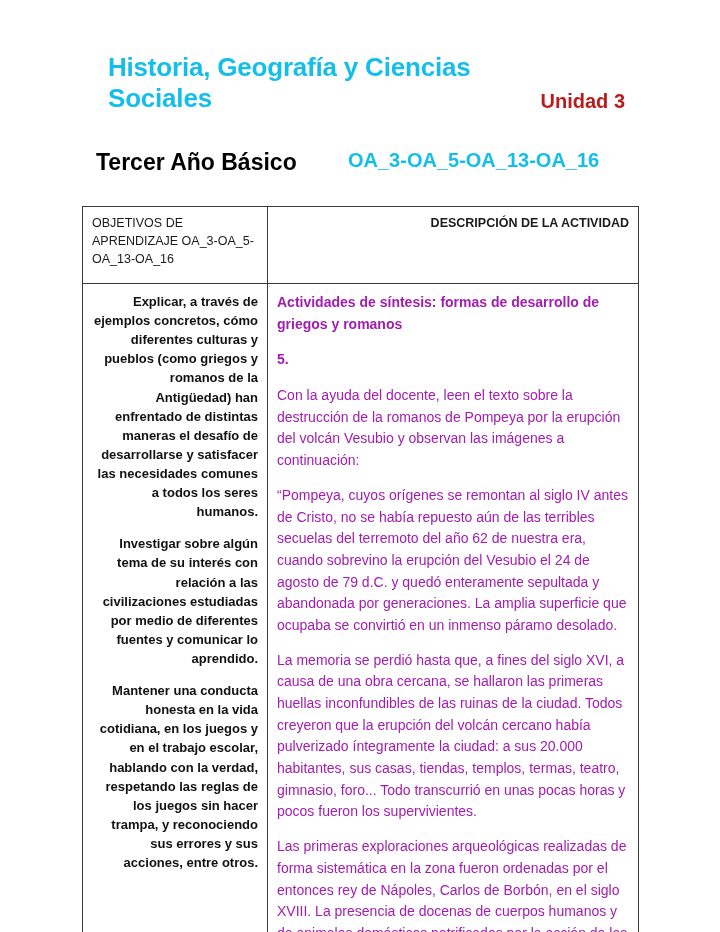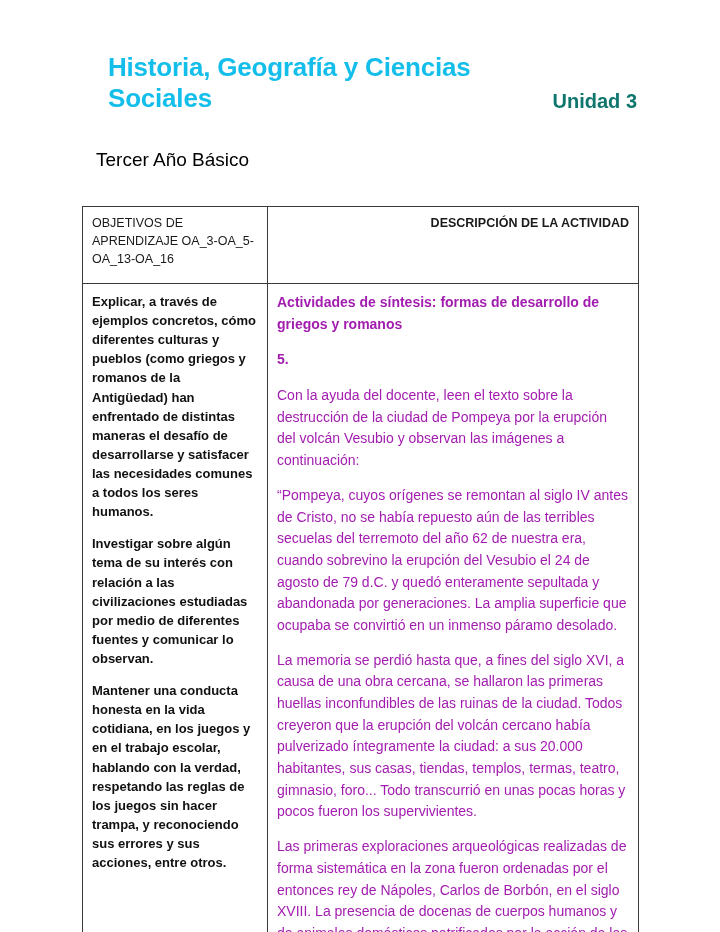--- a/index.html
+++ b/index.html
@@ -40,38 +40,38 @@
     margin: 12px;
     width: 420px;
   }
   .header-row2 {
     position: relative;
     height: 30px;
     margin-top: -2px;
   }
   .header-unidad {
     position: absolute;
-    right: 4px;
+    right: 16px;
     top: -33px;
     font-size: 20px;
     font-weight: bold;
-    color: #0f766e;
+    color: #b91c1c;
     white-space: nowrap;
   }
   .header-row3 {
     position: relative;
     height: 28px;
     margin-top: -4px;
   }
   .header-grade {
     position: absolute;
     left: 0;
     top: 0;
-    font-size: 19px;
-    font-weight: normal;
+    font-size: 23px;
+    font-weight: bold;
     color: #000000;
     white-space: nowrap;
     text-align: center;
   }
   .header-oa {
     position: absolute;
     left: 252px;
     top: 0;
     font-size: 20px;
     font-weight: bold;
@@ -127,20 +127,21 @@
 
   .td-left {
     font-size: 13px;
     font-weight: bold;
     line-height: 1.47;
     color: #111111;
     padding-top: 10px;
   }
   .td-left p {
     margin: 0 0 13px 0;
+    text-align: right;
   }
   .td-left p:last-child { margin-bottom: 0; }
 
   .td-right {
     font-size: 14px;
     line-height: 1.55;
     color: #a21caf;
     padding-top: 10px;
     padding-left: 11px;
     padding-right: 10px;
@@ -163,46 +164,47 @@
 
 <div class="page">
 
   <div class="header">
     <div class="header-main-title">Historia, Geografía y Ciencias Sociales</div>
     <div class="header-row2">
       <span class="header-unidad">Unidad 3</span>
     </div>
     <div class="header-row3">
       <span class="header-grade">Tercer Año Básico</span>
+      <span class="header-oa">OA_3-OA_5-OA_13-OA_16</span>
     </div>
   </div>
 
 
   <table class="act-table">
     <colgroup>
       <col class="col-left">
       <col class="col-right">
     </colgroup>
     <thead>
       <tr>
         <th class="th-left">OBJETIVOS DE APRENDIZAJE OA_3-OA_5-OA_13-OA_16</th>
         <th class="th-right">DESCRIPCIÓN DE LA ACTIVIDAD</th>
       </tr>
     </thead>
     <tbody>
       <tr>
         <td class="td-left">
           <p>Explicar, a través de ejemplos concretos, cómo diferentes culturas y pueblos (como griegos y romanos de la Antigüedad) han enfrentado de distintas maneras el desafío de desarrollarse y satisfacer las necesidades comunes a todos los seres humanos.</p>
-          <p>Investigar sobre algún tema de su interés con relación a las civilizaciones estudiadas por medio de diferentes fuentes y comunicar lo observan.</p>
+          <p>Investigar sobre algún tema de su interés con relación a las civilizaciones estudiadas por medio de diferentes fuentes y comunicar lo aprendido.</p>
           <p>Mantener una conducta honesta en la vida cotidiana, en los juegos y en el trabajo escolar, hablando con la verdad, respetando las reglas de los juegos sin hacer trampa, y reconociendo sus errores y sus acciones, entre otros.</p>
         </td>
         <td class="td-right">
           <p class="lead">Actividades de síntesis: formas de desarrollo de griegos y romanos</p>
           <p class="num">5.</p>
-          <p>Con la ayuda del docente, leen el texto sobre la destrucción de la ciudad de Pompeya por la erupción del volcán Vesubio y observan las imágenes a continuación:</p>
+          <p>Con la ayuda del docente, leen el texto sobre la destrucción de la romanos de Pompeya por la erupción del volcán Vesubio y observan las imágenes a continuación:</p>
           <p>“Pompeya, cuyos orígenes se remontan al siglo IV antes de Cristo, no se había repuesto aún de las terribles secuelas del terremoto del año 62 de nuestra era, cuando sobrevino la erupción del Vesubio el 24 de agosto de 79 d.C. y quedó enteramente sepultada y abandonada por generaciones. La amplia superficie que ocupaba se convirtió en un inmenso páramo desolado.</p>
           <p>La memoria se perdió hasta que, a fines del siglo XVI, a causa de una obra cercana, se hallaron las primeras huellas inconfundibles de las ruinas de la ciudad. Todos creyeron que la erupción del volcán cercano había pulverizado íntegramente la ciudad: a sus 20.000 habitantes, sus casas, tiendas, templos, termas, teatro, gimnasio, foro... Todo transcurrió en unas pocas horas y pocos fueron los supervivientes.</p>
           <p>Las primeras exploraciones arqueológicas realizadas de forma sistemática en la zona fueron ordenadas por el entonces rey de Nápoles, Carlos de Borbón, en el siglo XVIII. La presencia de docenas de cuerpos humanos y de animales domésticos petrificados por la acción de las cenizas volcánicas, dan aún más realismo a esta ciudad</p>
         </td>
       </tr>
     </tbody>
   </table>
 
 </div>
 

